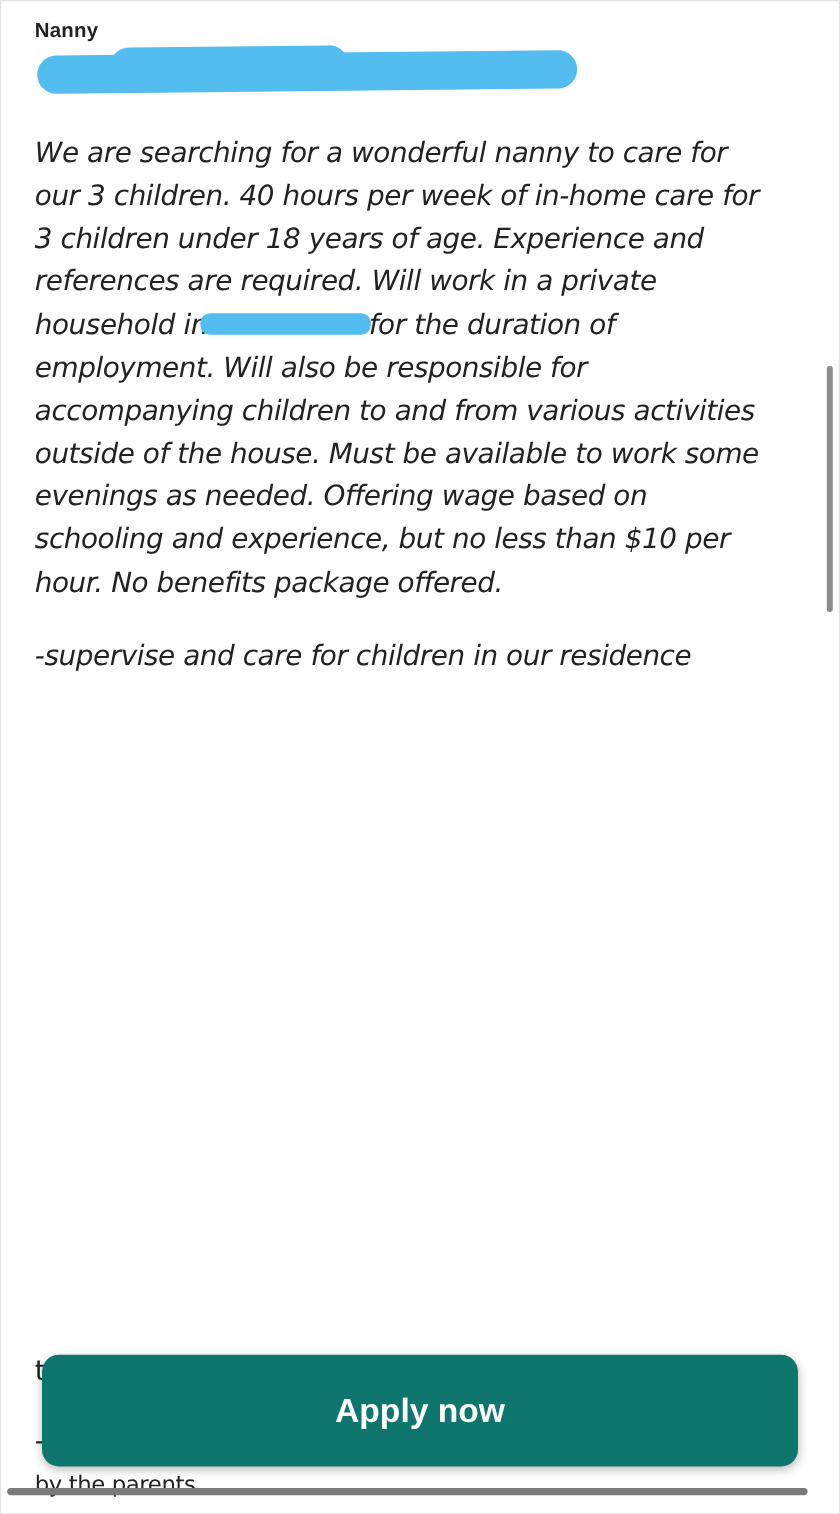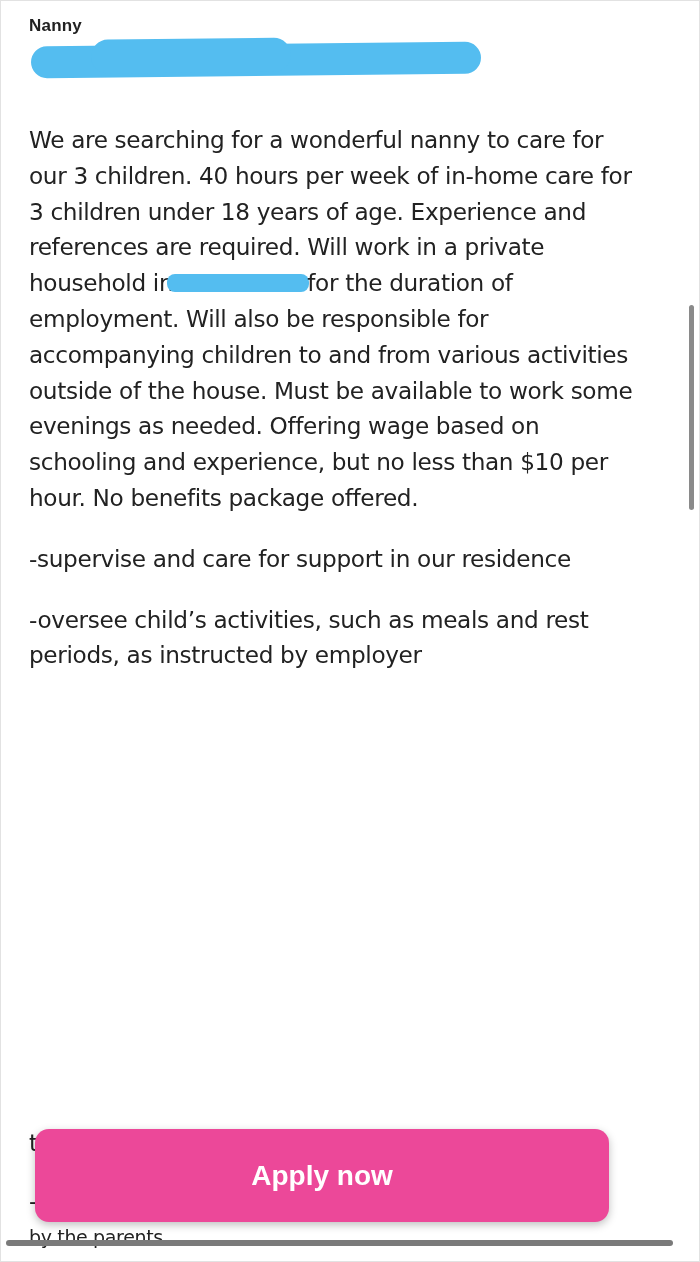--- a/index.html
+++ b/index.html
@@ -13,29 +13,29 @@
   .redact-top {
     position: absolute; left: 2px; top: 44px; width: 450px; height: 32px;
     background: #54bdf0; border-radius: 16px;
     transform: rotate(-0.6deg);
   }
   .redact-top::after {
     content: ""; position: absolute; left: 60px; top: -6px; width: 200px; height: 34px;
     background: #54bdf0; border-radius: 18px;
   }
   .body-text { position: absolute; left: 0; top: 106px; font-size: 23.2px; line-height: 35.8px; color: #222; letter-spacing: -0.35px; }
-  .para { margin: 16px 0 25px 0; white-space: pre-line; }
+  .para { margin: 4px 0 25px 0; white-space: pre-line; font-style: italic; }
   .redact-inline {
     display: inline-block; width: 142px; height: 18px; background: #54bdf0;
     border-radius: 8px; vertical-align: -1px; margin: 0 -2px 0 -6px;
   }
   .scrollbar { position: absolute; left: 689px; top: 305px; width: 5px; height: 205px; background: #8a8a8a; border-radius: 3px; }
   .apply-btn {
-    position: absolute; left: 35px; top: 1129px; width: 574px; height: 93px;
-    background: #ec4899; border-radius: 14px; color: #ffffff; border: none;
+    position: absolute; left: 35px; top: 1129px; width: 630px; height: 93px;
+    background: #0f766e; border-radius: 14px; color: #ffffff; border: none;
     font-family: "Liberation Sans", sans-serif; font-size: 28px; font-weight: bold;
     display: flex; align-items: center; justify-content: center;
     box-shadow: 0 3px 8px rgba(0,0,0,0.25); cursor: pointer;
   }
   .hscroll { position: absolute; left: 6px; top: 1240px; width: 667px; height: 6px; background: #7a7a7a; border-radius: 3px; }
   .bottom-line { position: absolute; left: 29px; top: 1220px; font-size: 19px; line-height: 35.8px; letter-spacing: -0.35px; }
   .peek { position: absolute; left: 29px; font-size: 23.2px; line-height: 35.8px; }
 </style>
 </head>
 <body>
@@ -51,23 +51,21 @@
 our 3 children. 40 hours per week of in-home care for
 3 children under 18 years of age. Experience and
 references are required. Will work in a private
 household in</span><span class="redact-inline"></span><span>for the duration of
 employment. Will also be responsible for
 accompanying children to and from various activities
 outside of the house. Must be available to work some
 evenings as needed. Offering wage based on
 schooling and experience, but no less than $10 per
 hour. No benefits package offered.</span></p>
-    <p class="para">-supervise and care for support in our residence</p>
-    <p class="para">-oversee child’s activities, such as meals and rest
-periods, as instructed by employer</p>
+    <p class="para">-supervise and care for children in our residence</p>
   </div>
 </div>
 
 <div class="peek" style="top:1125px">t</div>
 <div class="peek" style="top:1183px">-</div>
 <div class="bottom-line">by the parents</div>
 
 <div class="scrollbar"></div>
 
 <button class="apply-btn">Apply now</button>

